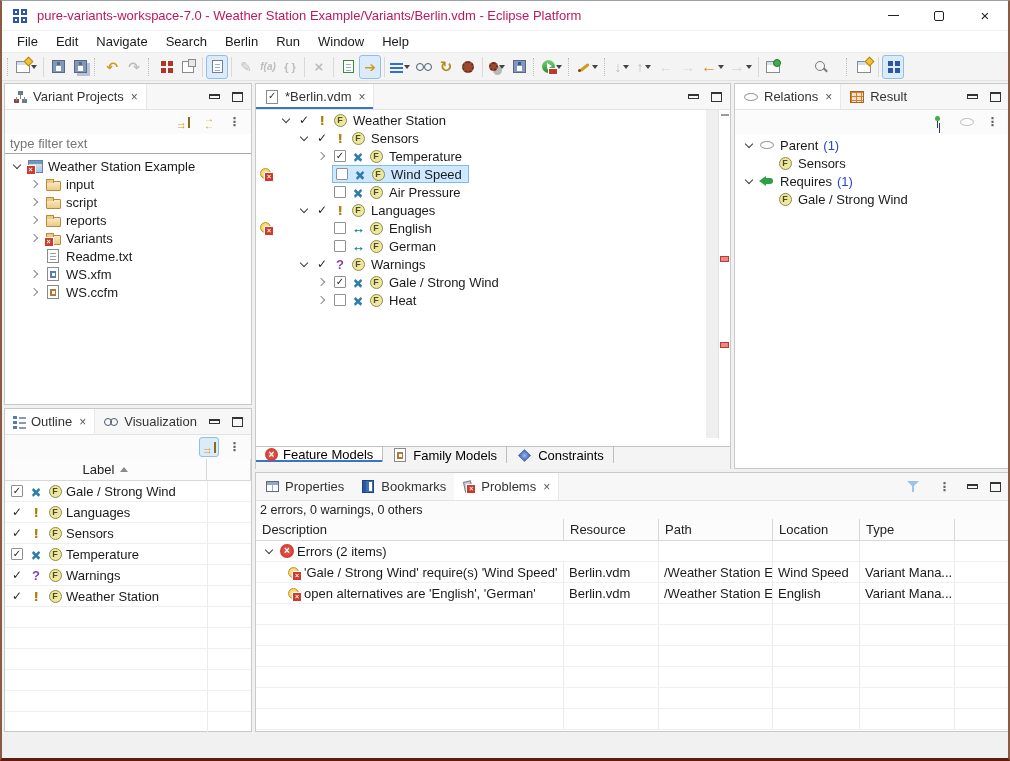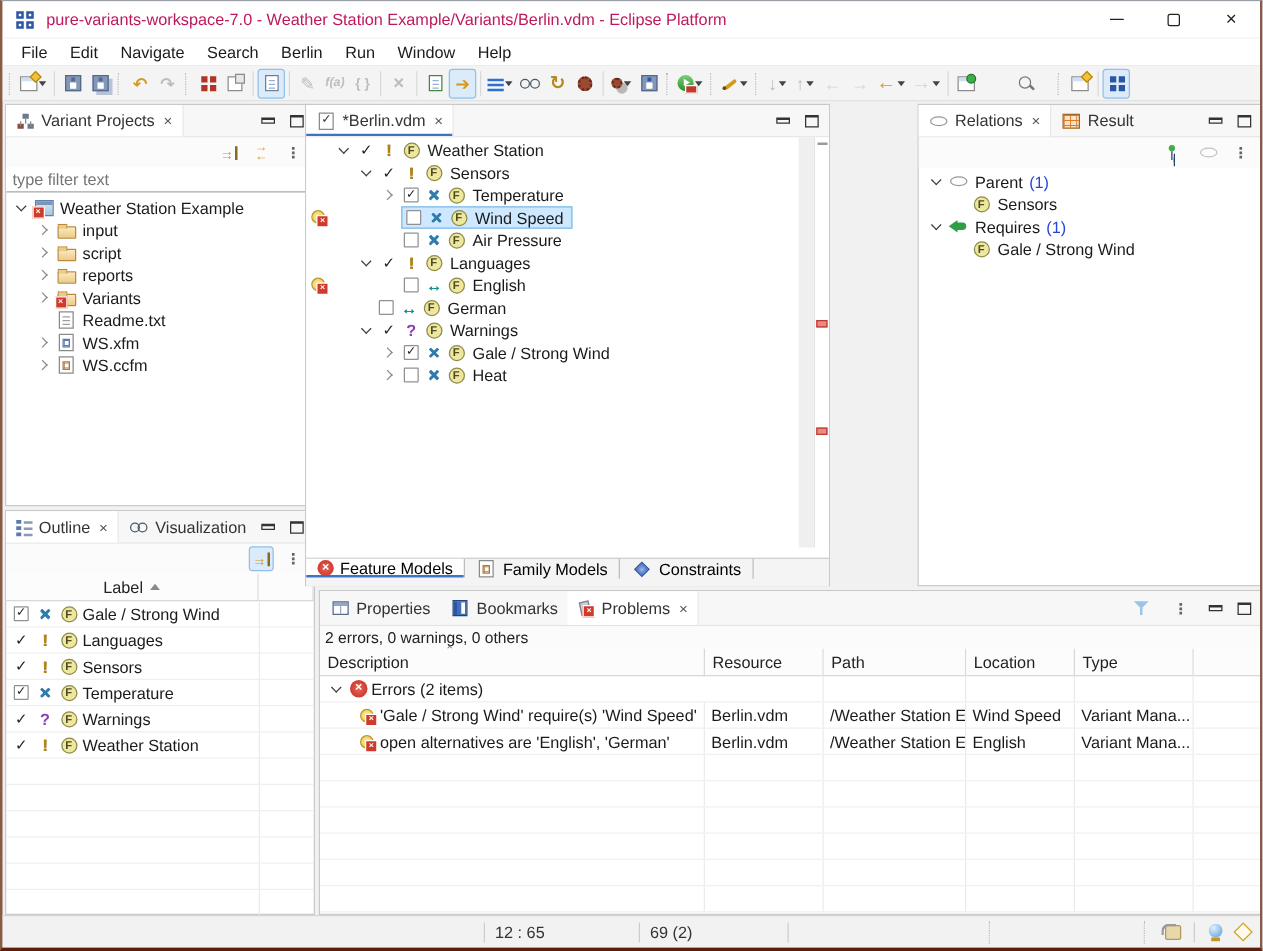--- a/index.html
+++ b/index.html
@@ -480,21 +480,21 @@
       </div>
       <div class="orow"></div>
       <div class="orow"></div>
       <div class="orow"></div>
       <div class="orow"></div>
       <div class="orow"></div>
       <div class="orow"></div>
     </div>
   </div>
 
-  <div class="panel" style="left:242px;top:82px;width:420px;height:386px">
+  <div class="panel" style="left:253px;top:82px;width:476px;height:386px">
     <div class="tabbar">
       <div class="tab active focusline">
         <span class="ic">
             <span class="page chk"></span>
           </span>
         <span>*Berlin.vdm</span>
         <span class="closeX">×</span>
       </div>
       <div class="winbtns">
         <span class="icoMin"></span>
@@ -580,21 +580,21 @@
           <span class="slot"></span>
           <span class="ic">
               <span class="cb"></span>
             </span>
           <span class="ic bid"></span>
           <span class="ic">
               <span class="fI"></span>
             </span>
           <span class="lbl">English</span>
         </div>
-        <div class="trow" style="padding-left:38px">
+        <div class="trow" style="padding-left:58px">
           <span class="slot"></span>
           <span class="ic">
               <span class="cb"></span>
             </span>
           <span class="ic bid"></span>
           <span class="ic">
               <span class="fI"></span>
             </span>
           <span class="lbl">German</span>
         </div>
@@ -856,32 +856,14 @@
     <div class="prow">
         <div class="pc"></div>
         <div class="pc"></div>
         <div class="pc"></div>
         <div class="pc"></div>
         <div class="pc"></div>
         <div class="pc" style="border-right:none"></div>
       </div>
   </div>
 
-  <div id="statusbar">
-    <div style="width:385px"></div>
-    <span class="ssep"></span>
-    <div style="width:123px;padding-left:8px">12 : 65</div>
-    <span class="ssep"></span>
-    <div style="width:118px;padding-left:8px">69 (2)</div>
-    <span class="ssep"></span>
-    <div style="flex:1;display:flex;align-items:center">
-      <span class="grip" style="margin-left:160px"></span>
-    </div>
-    <div style="display:flex;align-items:center;gap:10px;padding-right:8px">
-      <span class="grip"></span>
-      <span class="stTag"></span>
-      <span class="ssep"></span>
-      <span class="stLamp"></span>
-      <span class="stDiamond"></span>
-    </div>
-  </div>
 
 </div>
 
 </body></html>

